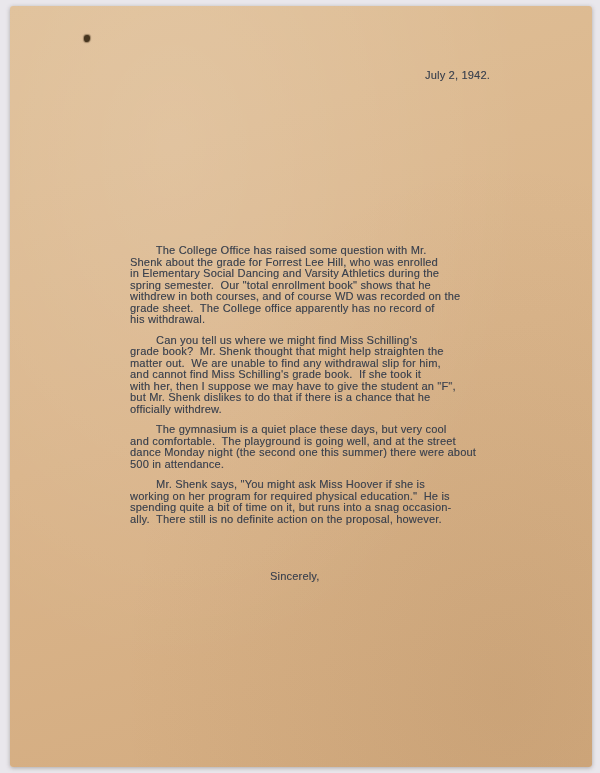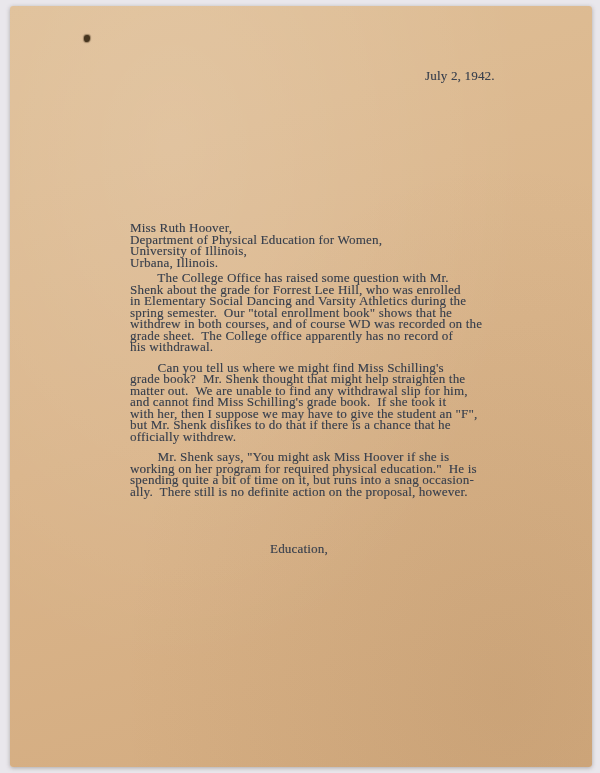--- a/index.html
+++ b/index.html
@@ -37,22 +37,22 @@
     left: 74px;
     top: 29px;
     width: 6px;
     height: 7px;
     border-radius: 50% 45% 55% 50%;
     background: #46351f;
     box-shadow: 0 0 1px 1px rgba(70,53,31,0.45);
   }
   .typed {
     color: #39404d;
-    font-family: Liberation Serif, serif;
-    font-size: 13px;
+    font-family: Liberation Sans, sans-serif;
+    font-size: 11px;
     line-height: 11.5px;
     white-space: pre;
     letter-spacing: 0.2px;
     text-shadow: 0.3px 0.3px 0.4px rgba(57,64,77,0.35);
   }
   .date-line {
     position: absolute;
     left: 415px;
     top: 64px;
   }
@@ -62,62 +62,62 @@
     top: 216px;
     width: 400px;
   }
   .salutation {
     margin-top: 23px;
   }
   .para {
     margin-top: 9px;
   }
   .para.first {
-    margin-top: 4px;
+    margin-top: 23px;
   }
   .closing {
     margin-top: 46px;
     margin-left: 140px;
   }
 </style>
 </head>
 <body>
 
 <div class="scan-page">
   <div class="paper">
     <div class="speck"></div>
 
     <div class="typed date-line">July 2, 1942.</div>
 
     <div class="letter-body">
-      <div class="typed recipient">Miss Ruth Hoover,
-Department of Physical Education for Women,
-University of Illinois,
-Urbana, Illinois.</div>
 
 
       <div class="typed para first">        The College Office has raised some question with Mr.
 Shenk about the grade for Forrest Lee Hill, who was enrolled
 in Elementary Social Dancing and Varsity Athletics during the
 spring semester.  Our "total enrollment book" shows that he
 withdrew in both courses, and of course WD was recorded on the
 grade sheet.  The College office apparently has no record of
 his withdrawal.</div>
 
       <div class="typed para">        Can you tell us where we might find Miss Schilling's
 grade book?  Mr. Shenk thought that might help straighten the
 matter out.  We are unable to find any withdrawal slip for him,
 and cannot find Miss Schilling's grade book.  If she took it
 with her, then I suppose we may have to give the student an "F",
 but Mr. Shenk dislikes to do that if there is a chance that he
 officially withdrew.</div>
 
+      <div class="typed para">        The gymnasium is a quiet place these days, but very cool
+and comfortable.  The playground is going well, and at the street
+dance Monday night (the second one this summer) there were about
+500 in attendance.</div>
 
       <div class="typed para">        Mr. Shenk says, "You might ask Miss Hoover if she is
 working on her program for required physical education."  He is
 spending quite a bit of time on it, but runs into a snag occasion-
 ally.  There still is no definite action on the proposal, however.</div>
 
 
-      <div class="typed closing">Education,</div>
+      <div class="typed closing">Sincerely,</div>
     </div>
   </div>
 </div>
 
 </body></html>

